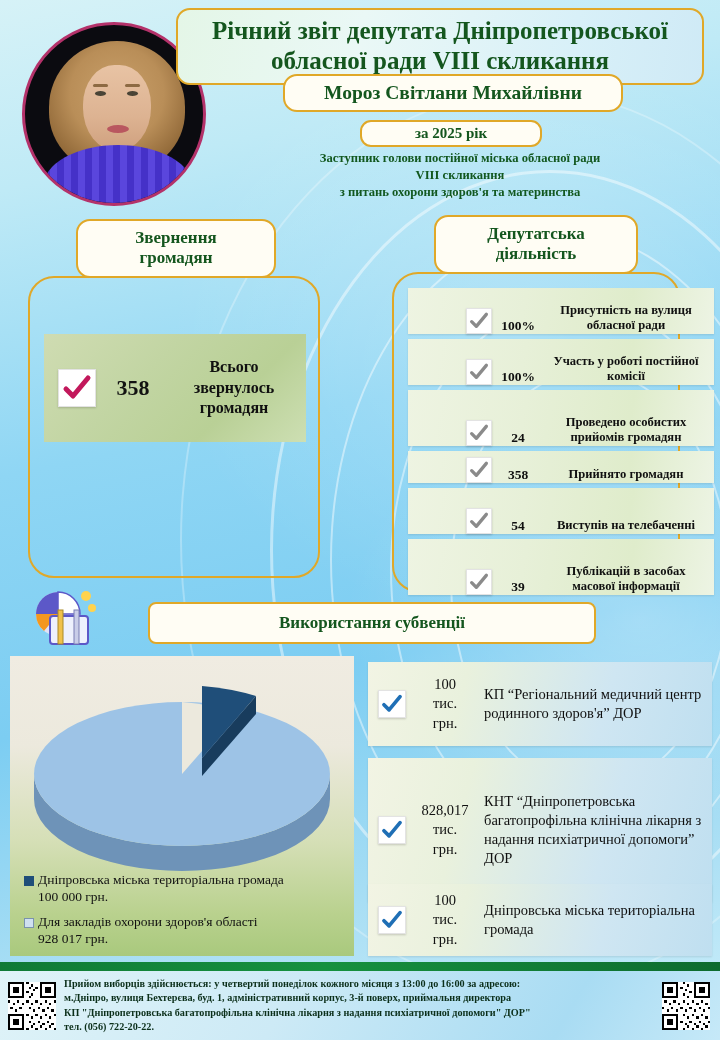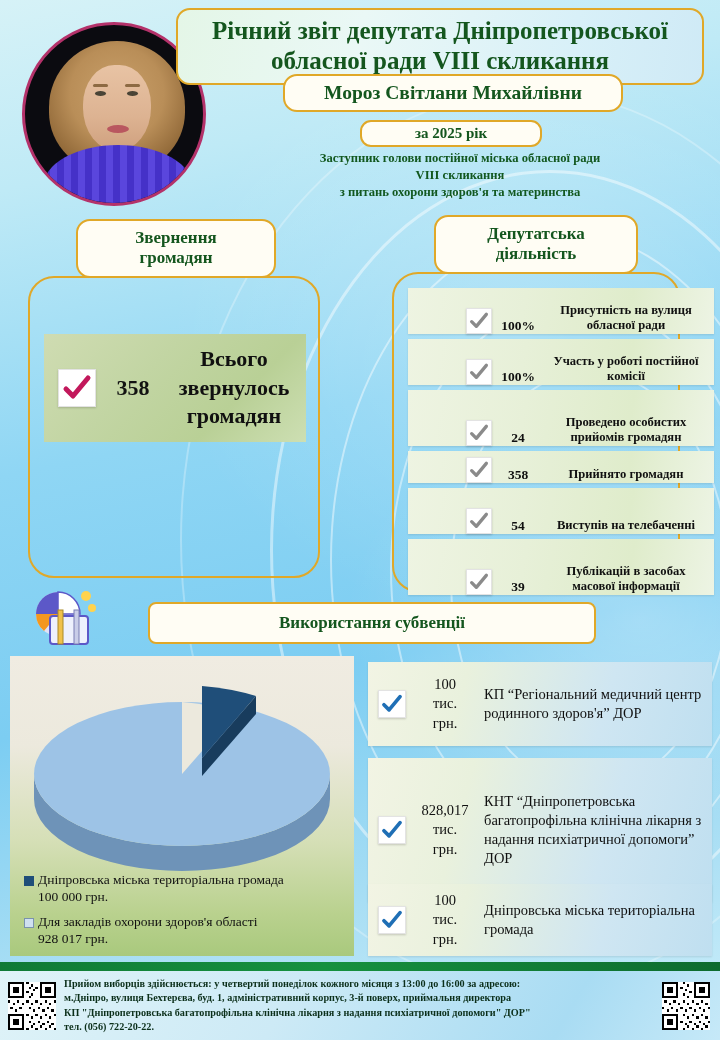--- a/index.html
+++ b/index.html
@@ -109,21 +109,21 @@
     display: flex; align-items: center; justify-content: center;
     flex: 0 0 auto;
     box-shadow: 0 1px 2px rgba(0,0,0,.18);
   }
   .appeal-card .chk { width: 38px; height: 38px; margin-left: 14px; }
   .appeal-num {
     font-size: 22px; font-weight: bold; color: #121212;
     width: 74px; text-align: center;
   }
   .appeal-label {
-    flex: 1; text-align: center; font-size: 22px; font-weight: bold;
+    flex: 1; text-align: center; font-size: 16px; font-weight: bold;
     color: #101010; line-height: 1.3; padding-right: 8px;
   }
 
   
   .act-row {
     position: absolute; left: 408px; width: 306px;
     background: linear-gradient(100deg,#eef4e2 0%, #e7f0d8 38%, #dfeccb 72%, #edf4e4 100%);
     display: flex; align-items: flex-end;
     box-shadow: 0 1px 2px rgba(0,0,0,.10);
     padding-left: 44px;

